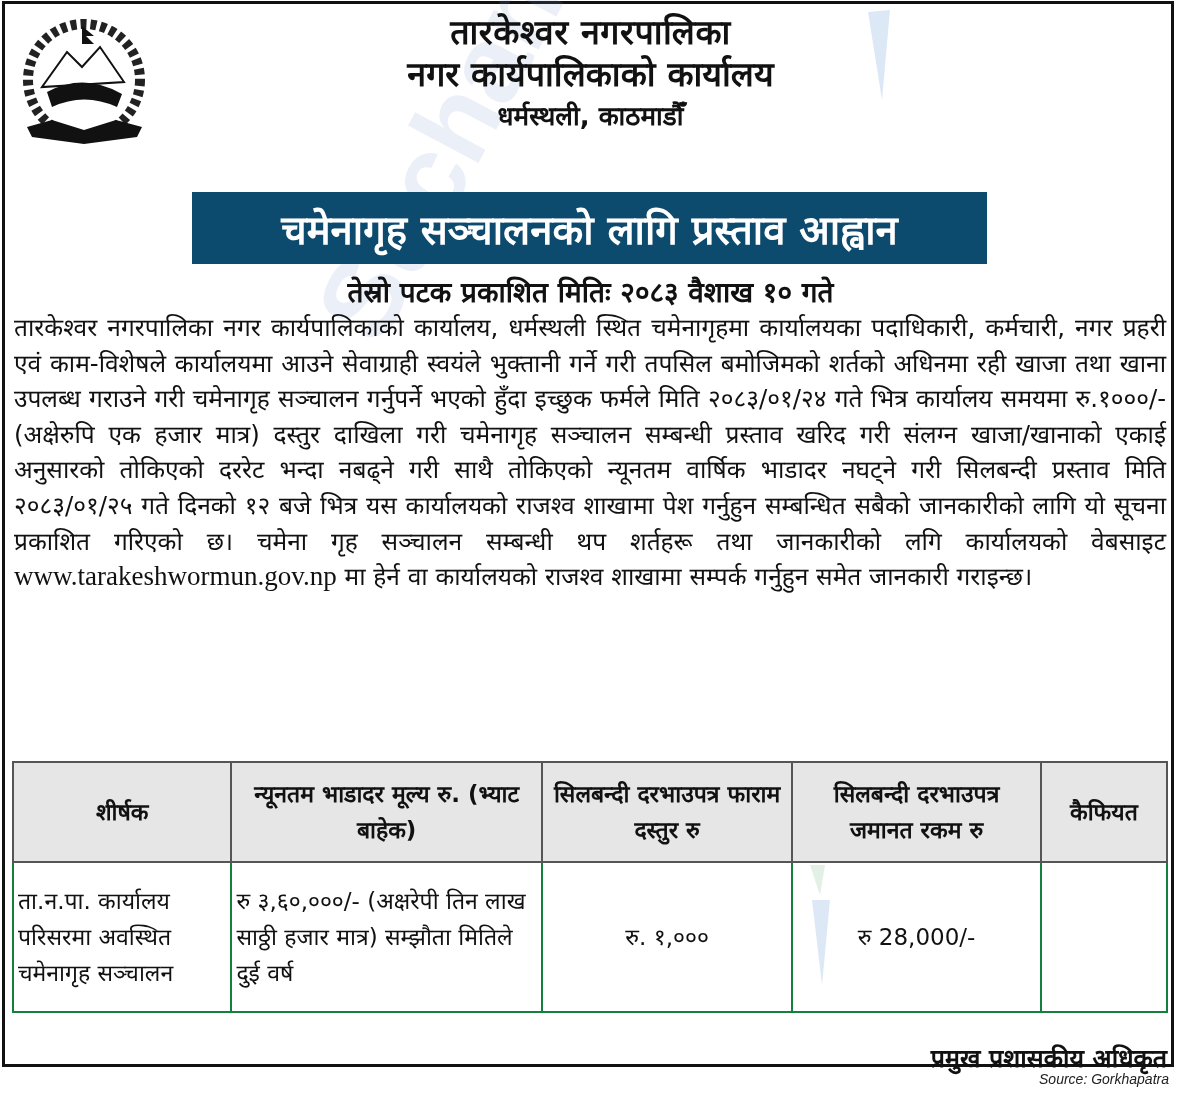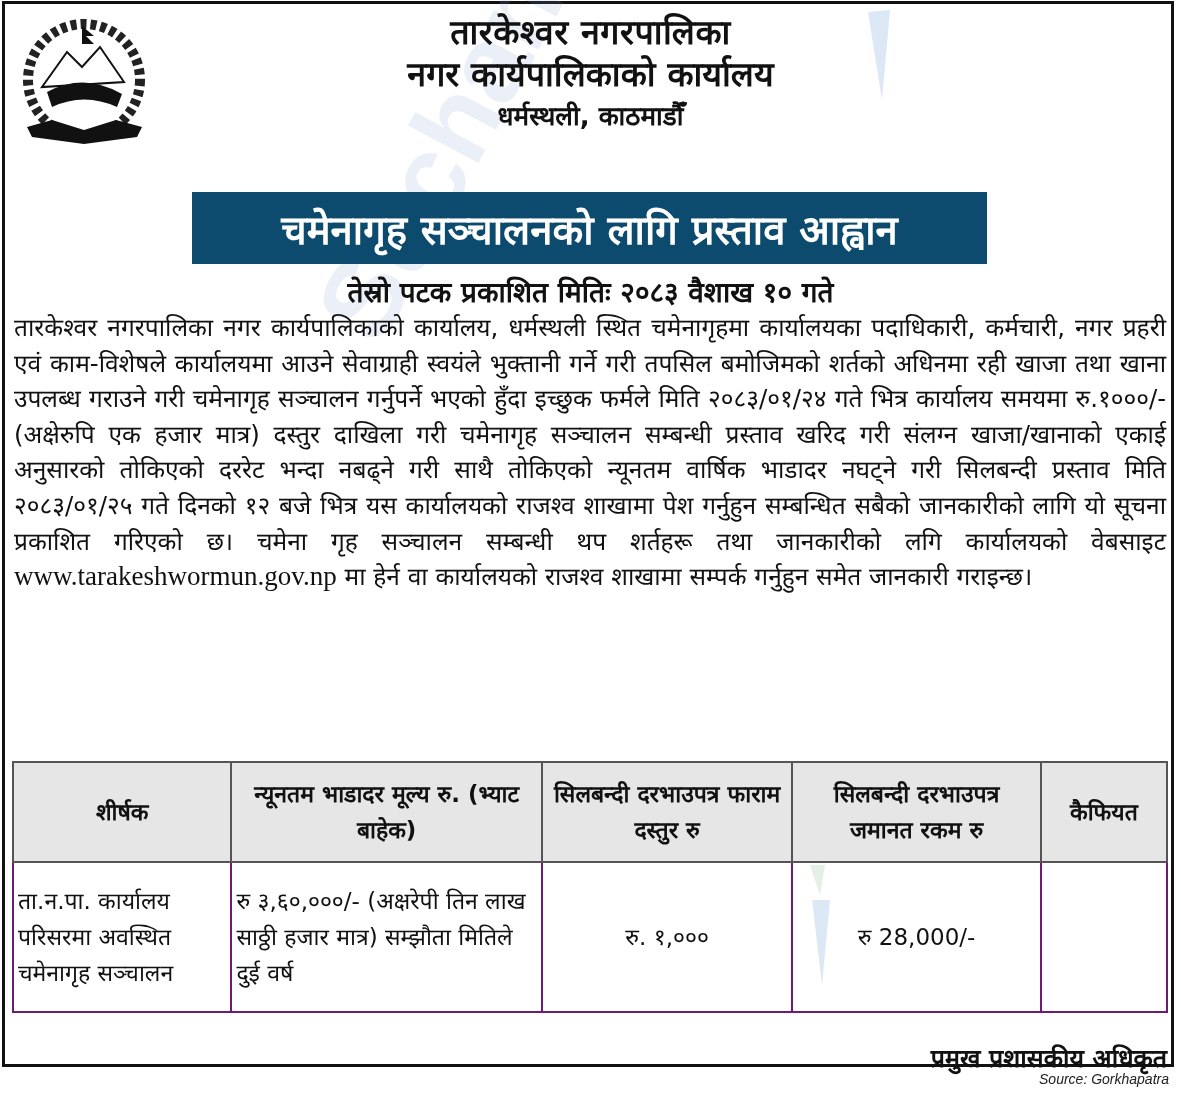--- a/index.html
+++ b/index.html
@@ -19,21 +19,21 @@
   .pubdate { position: absolute; left: 0; width: 100%; top: 272px; text-align: center;
              font-size: 28px; font-weight: bold; }
   .body-text { position: absolute; left: 14px; top: 310px; width: 1152px;
                font-size: 24.5px; line-height: 35.6px; text-align: justify;
                text-align-last: left; }
   .body-text .url { font-family: "Liberation Serif", serif; font-size: 27px; }
   table.rates { position: absolute; left: 12px; top: 761px; width: 1156px;
                 border-collapse: collapse; font-size: 23px; }
   table.rates th { background: #e6e6e6; font-weight: bold; height: 98px;
                    border: 2px solid #555; text-align: center; line-height: 36px; padding: 0 6px; }
-  table.rates td { border: 2px solid #701a75; height: 148px; vertical-align: middle;
+  table.rates td { border: 2px solid #15803d; height: 148px; vertical-align: middle;
                    line-height: 36px; padding: 0 4px; }
   .c-center { text-align: center; }
   .signature { position: absolute; right: 14px; top: 1020px; font-size: 25px; font-weight: bold; margin-top: 20px; }
   .source { position: absolute; right: 12px; top: 1071px; font-family: "Liberation Sans", sans-serif;
             font-style: italic; font-size: 14px; color: #222; }
   .watermark { position: absolute; left: 290px; top: 300px; font-family: "Liberation Sans", sans-serif;
                font-weight: bold; font-size: 110px; color: rgba(120,150,210,0.15);
                transform: rotate(-62deg); transform-origin: left top; pointer-events: none; }
   .bolt { position: absolute; width: 0; height: 0; pointer-events: none; }
 </style>

